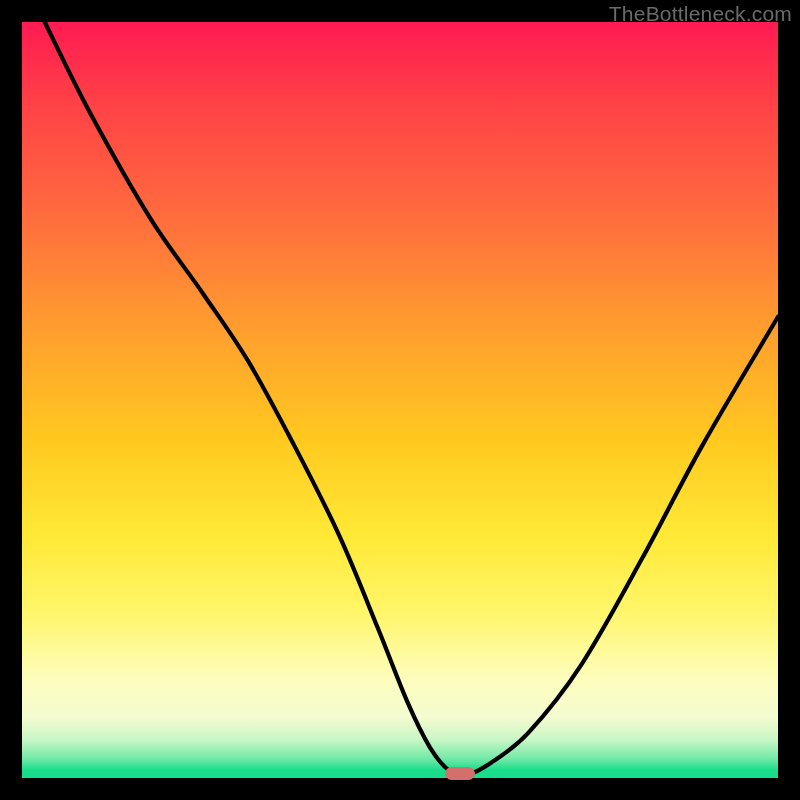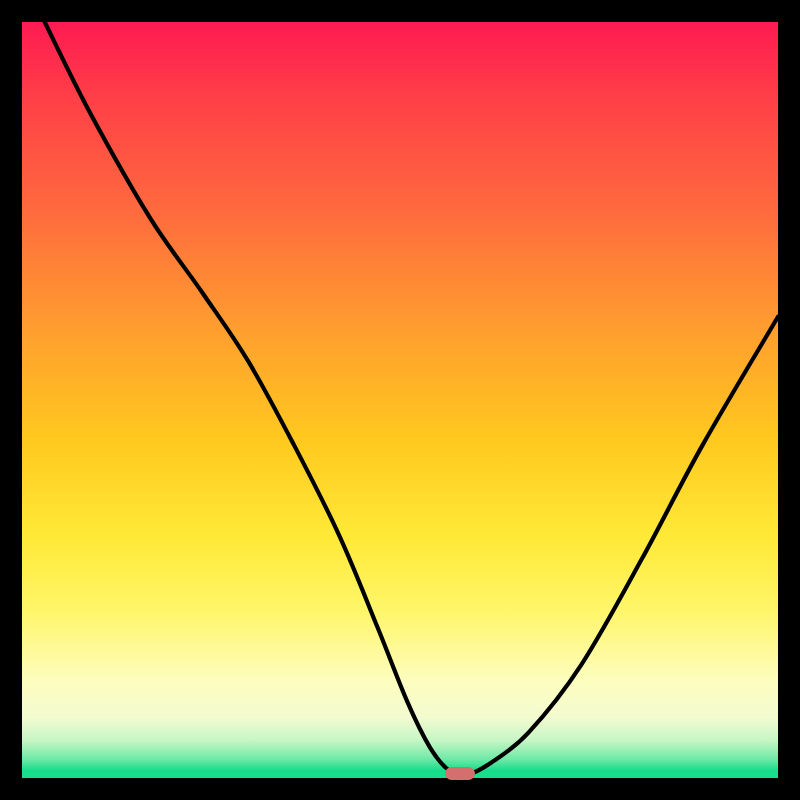--- a/index.html
+++ b/index.html
@@ -66,20 +66,21 @@
     width: 30px;
     height: 13px;
     border-radius: 7px;
     background: #d3706d;
   }
 </style>
 </head>
 <body>
 
 <div class="frame">
+  <div class="watermark">TheBottleneck.com</div>
 
   <div class="plot-area">
     <svg class="curve" viewBox="0 0 756 756" preserveAspectRatio="none">
       <path id="curve-path" fill="none" stroke="#000" stroke-width="4.2" stroke-linecap="round" d="M 22.7 0.0 C 30.2 15.1, 50.4 58.0, 68.0 90.7 C 85.7 123.5, 109.6 166.3, 128.5 196.6 C 147.4 226.8, 165.1 248.2, 181.4 272.2 C 197.8 296.1, 211.7 315.0, 226.8 340.2 C 241.9 365.4, 257.0 394.4, 272.2 423.4 C 287.3 452.3, 303.7 483.8, 317.5 514.1 C 331.4 544.3, 344.0 577.1, 355.3 604.8 C 366.7 632.5, 376.7 660.2, 385.6 680.4 C 394.4 700.6, 401.3 714.4, 408.2 725.8 C 415.2 737.1, 420.8 744.0, 427.1 748.4 C 433.4 752.9, 439.1 753.5, 446.0 752.2 C 453.0 751.0, 458.6 747.8, 468.7 740.9 C 478.8 734.0, 491.4 727.0, 506.5 710.6 C 521.6 694.3, 540.5 671.6, 559.4 642.6 C 578.3 613.6, 599.8 573.3, 619.9 536.8 C 640.1 500.2, 657.7 463.7, 680.4 423.4 C 703.1 383.0, 743.4 316.3, 756.0 294.8"></path>
     </svg>
     <div id="min-marker" class="marker" style="left: 423.48px; top: 745.22px;"></div>
   </div>
 </div>
 
 </body></html>

